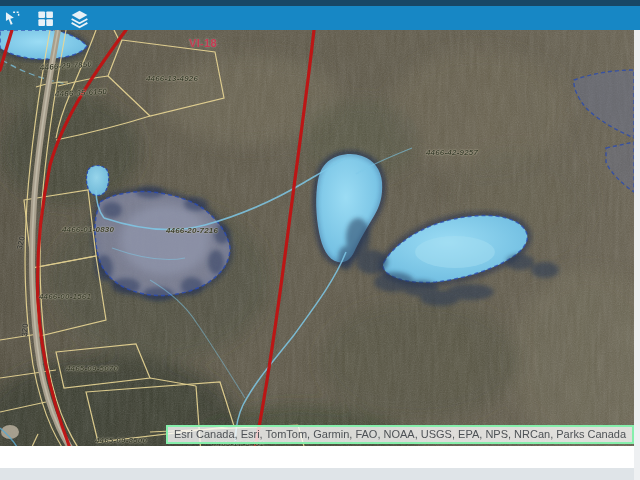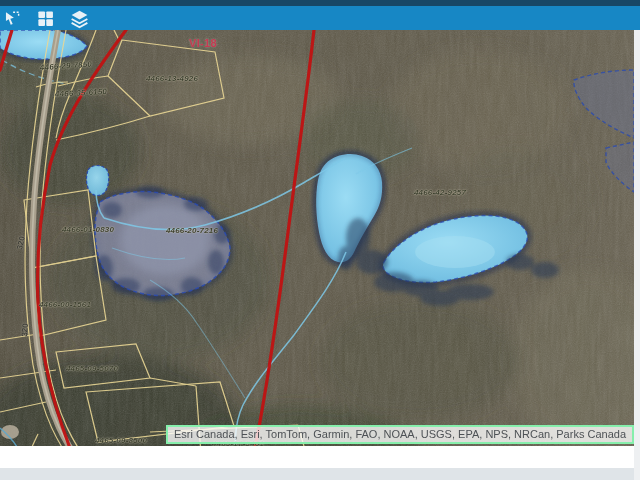--- a/index.html
+++ b/index.html
@@ -218,24 +218,24 @@
         <path d="M 12,0 C 8,13 4,27 0,40"></path>
         <path d="M 314,0 C 306,70 296,140 287,210 C 278,280 268,350 257,408 C 254,420 252,430 251,438"></path>
       </g>
     </svg>
 
     <div id="labels-layer">
         <span class="label zone" style="left: 203px; top: 13px; transform: translate(-50%, -50%) rotate(0deg); color: rgb(196, 58, 82);">VI-18</span>
         <span class="label parcel" style="left: 66px; top: 36px; transform: translate(-50%, -50%) rotate(-4deg);">4466-29-7850</span>
         <span class="label parcel" style="left: 81px; top: 63px; transform: translate(-50%, -50%) rotate(-3deg);">4466-35-6150</span>
         <span class="label parcel" style="left: 172px; top: 48px; transform: translate(-50%, -50%) rotate(0deg);">4466-13-4926</span>
-        <span class="label parcel" style="left: 440px; top: 122px; transform: translate(-50%, -50%) rotate(0deg); margin-top: 40px;">4466-42-9257</span>
+        <span class="label parcel" style="left: 452px; top: 122px; transform: translate(-50%, -50%) rotate(0deg);">4466-42-9257</span>
         <span class="label parcel" style="left: 71px; top: 199px; transform: translate(-50%, -50%) rotate(0deg); margin-left: 17px;">4466-01-0830</span>
         <span class="label parcel" style="left: 192px; top: 200px; transform: translate(-50%, -50%) rotate(0deg);">4466-20-7216</span>
-        <span class="label parcel" style="left: 65px; top: 274px; transform: translate(-50%, -50%) rotate(0deg); text-align: center;">4466-00-1561</span>
+        <span class="label parcel" style="left: 65px; top: 266px; transform: translate(-50%, -50%) rotate(0deg); text-align: center;">4466-00-1561</span>
         <span class="label parcel" style="left: 92px; top: 338px; transform: translate(-50%, -50%) rotate(0deg);">4465-09-5070</span>
         <span class="label parcel" style="left: 121px; top: 395px; transform: translate(-50%, -50%) rotate(0deg); margin-top: 15px;">4465-09-8500</span>
         <span class="label parcel" style="left: 238px; top: 413px; transform: translate(-50%, -50%) rotate(0deg); text-align: center;">4465-17-5461</span>
         <span class="label road" style="left: 21px; top: 213px; transform: translate(-50%, -50%) rotate(-78deg);">320</span>
         <span class="label road" style="left: 25px; top: 300px; transform: translate(-50%, -50%) rotate(-86deg);">320</span>
       </div>
 
     <div class="attribution">Esri Canada, Esri, TomTom, Garmin, FAO, NOAA, USGS, EPA, NPS, NRCan, Parks Canada</div>
   </div>
 

